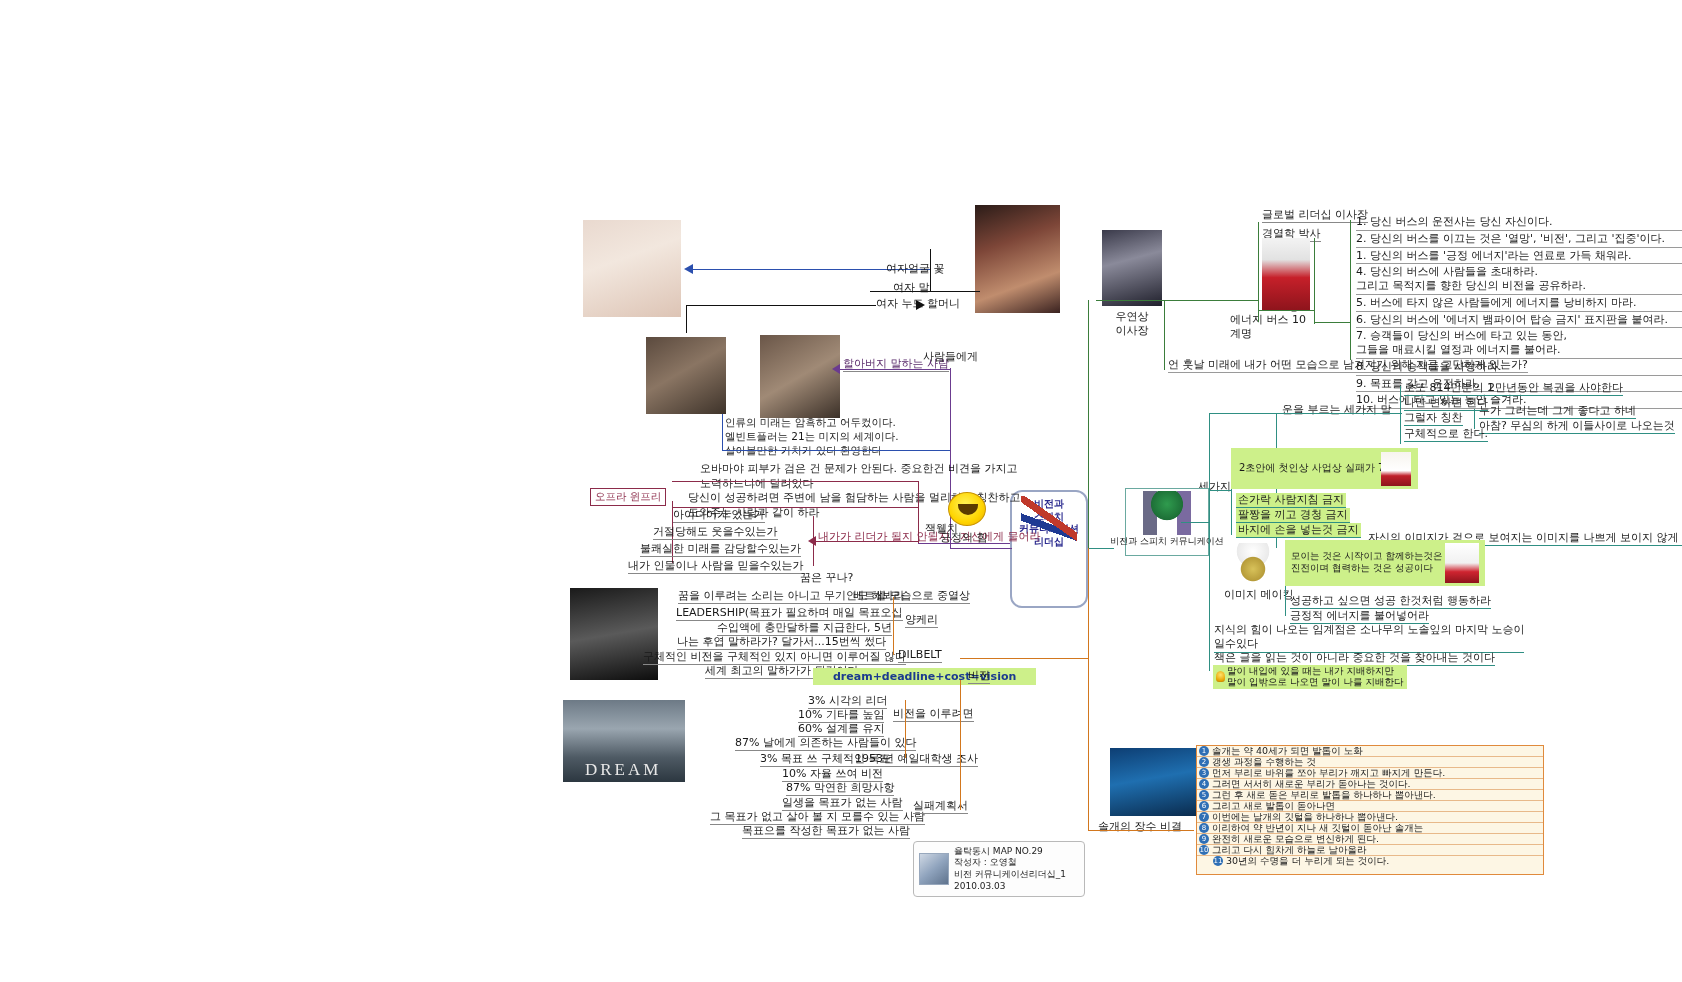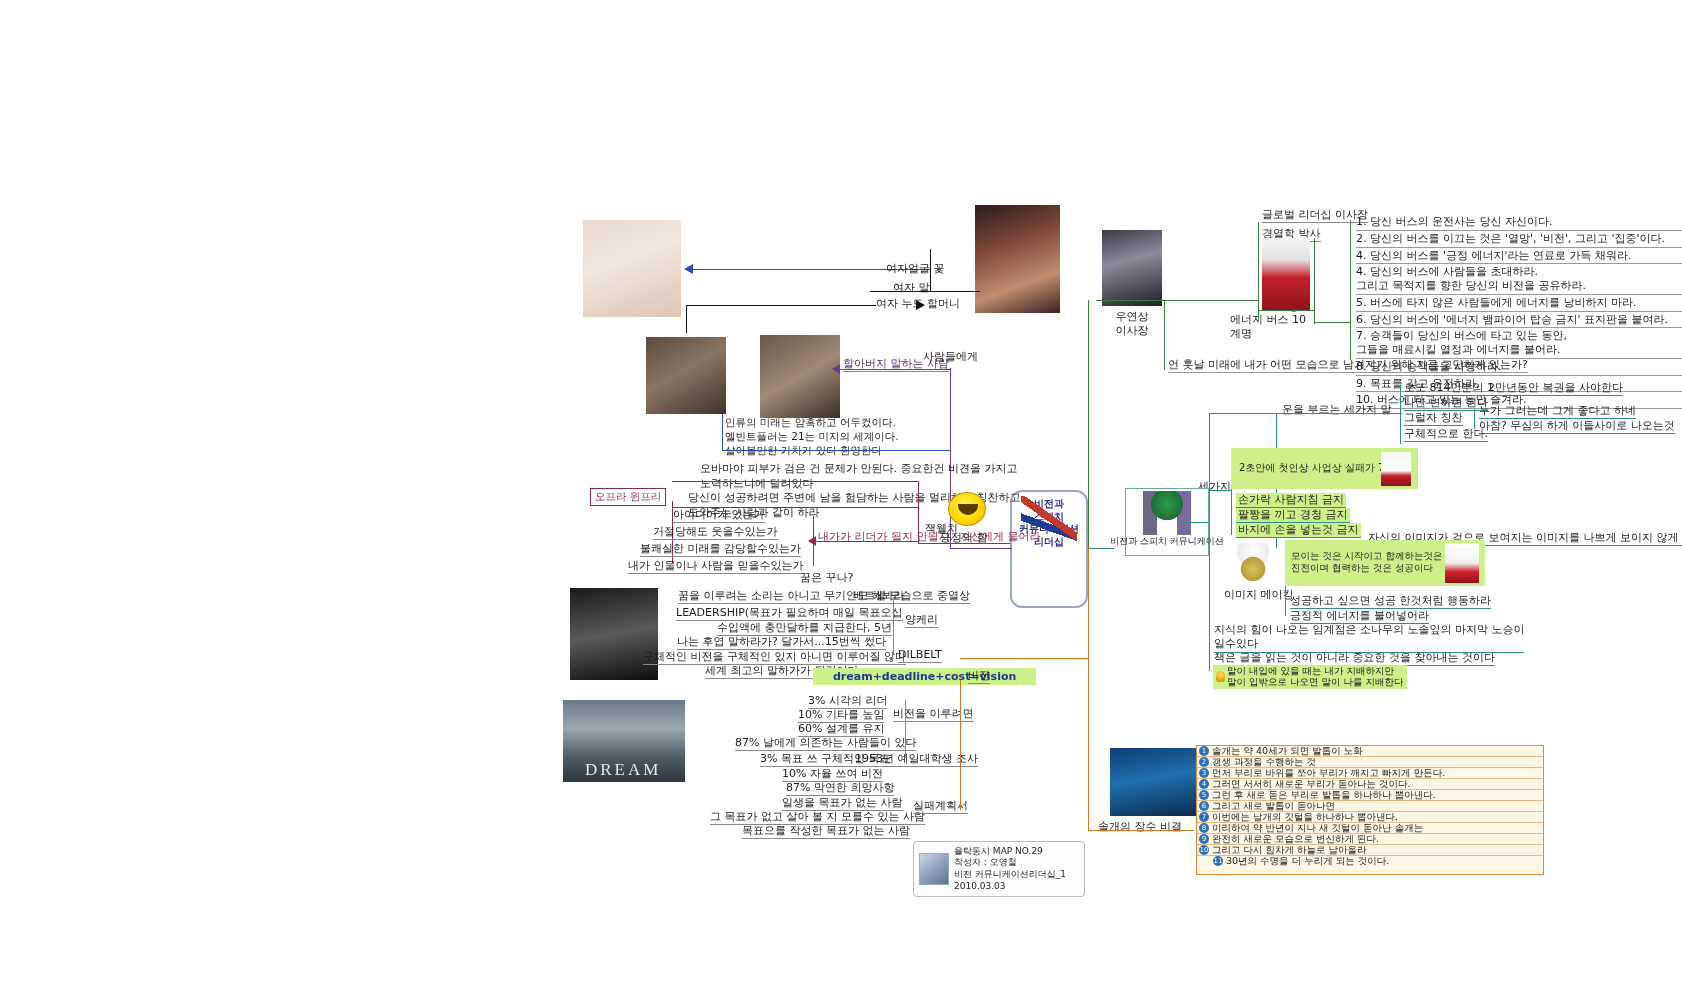--- a/index.html
+++ b/index.html
@@ -242,21 +242,21 @@
   <div class="ln" style="left:1166px;top:300px;width:92px;height:1px;background:#3b7d3b;"></div>
   <div class="ln" style="left:1258px;top:222px;width:1px;height:100px;background:#3b7d3b;"></div>
   <div class="ln" style="left:1258px;top:310px;width:56px;height:1px;background:#3b7d3b;"></div>
   <div class="ln" style="left:1314px;top:238px;width:1px;height:86px;background:#3b7d3b;"></div>
   <div class="ln" style="left:1314px;top:322px;width:36px;height:1px;background:#3b7d3b;"></div>
 
   <div class="ln" style="left:1350px;top:220px;width:1px;height:140px;background:#3b7d3b;"></div>
   <div id="busrules" style="position:absolute; left:1356px; top:214px; width:326px;">
     <div class="txt ul-gray" style="white-space:pre-line;padding:1px 0;">1. 당신 버스의 운전사는 당신 자신이다.</div>
     <div class="txt ul-gray" style="white-space:pre-line;padding:1px 0;">2. 당신의 버스를 이끄는 것은 '열망', '비전', 그리고 '집중'이다.</div>
-    <div class="txt ul-gray" style="white-space:pre-line;padding:1px 0;">4. 당신의 버스를 '긍정 에너지'라는 연료로 가득 채워라.</div>
+    <div class="txt ul-gray" style="white-space:pre-line;padding:1px 0;">1. 당신의 버스를 '긍정 에너지'라는 연료로 가득 채워라.</div>
     <div class="txt ul-gray" style="white-space:pre-line;padding:1px 0;">4. 당신의 버스에 사람들을 초대하라.
      그리고 목적지를 향한 당신의 비전을 공유하라.</div>
     <div class="txt ul-gray" style="white-space:pre-line;padding:1px 0;">5. 버스에 타지 않은 사람들에게 에너지를 낭비하지 마라.</div>
     <div class="txt ul-gray" style="white-space:pre-line;padding:1px 0;">6. 당신의 버스에 '에너지 뱀파이어 탑승 금지' 표지판을 붙여라.</div>
     <div class="txt ul-gray" style="white-space:pre-line;padding:1px 0;">7. 승객들이 당신의 버스에 타고 있는 동안,
      그들을 매료시킬 열정과 에너지를 불어라.</div>
     <div class="txt ul-gray" style="white-space:pre-line;padding:1px 0;">8. 당신의 승객들을 사랑하라.</div>
     <div class="txt ul-gray" style="white-space:pre-line;padding:1px 0;">9. 목표를 갖고 운전하라.</div>
     <div class="txt ul-gray" style="white-space:pre-line;padding:1px 0;">10. 버스에 타고 있는 동안 즐겨라.</div>
   </div>

